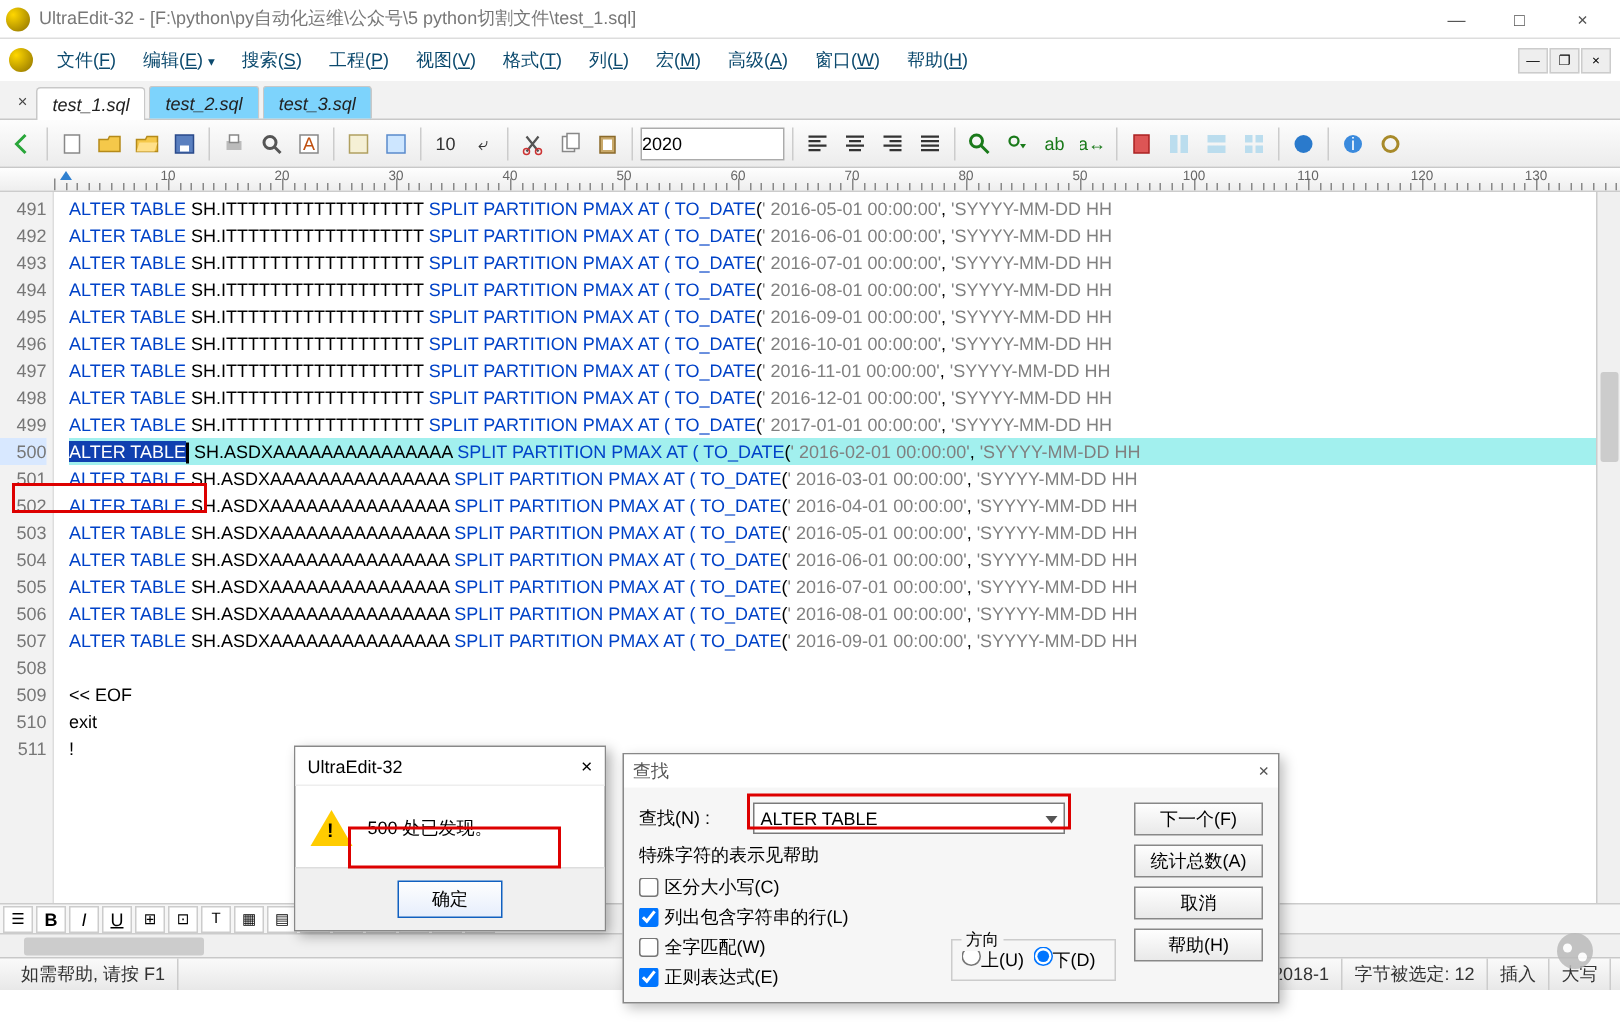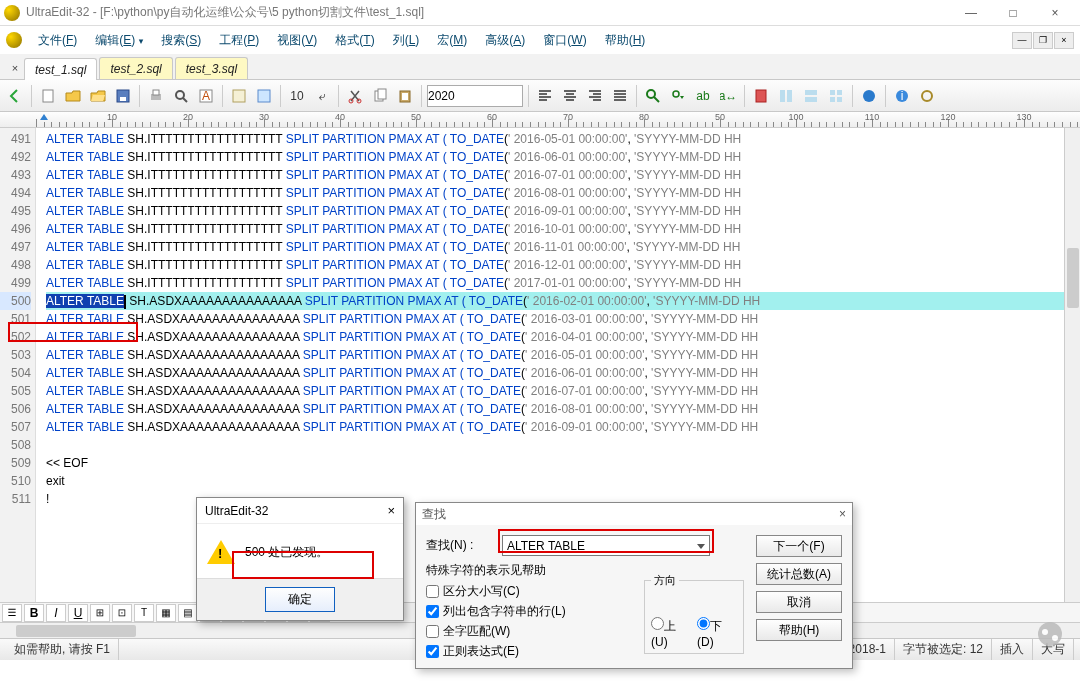--- a/index.html
+++ b/index.html
@@ -14,21 +14,21 @@
 .menubar .app-icon2 { width: 16px; height: 16px; background: radial-gradient(circle at 30% 30%, #ffd700, #8b6f00); border-radius: 50%; margin-right: 6px; }
 .menubar .menu-item { padding: 4px 8px; color: #0c4a6e; }
 .menubar .menu-item u { text-decoration: underline; }
 .mini-btns { margin-left: auto; display: flex; gap: 1px; }
 .mini-btns .mb { width: 20px; height: 17px; background: #eee; border: 1px solid #ccc; display: flex; align-items: center; justify-content: center; font-size: 9px; }
 
 .tabbar { height: 26px; background: #f2f2f2; display: flex; align-items: flex-end; padding-left: 6px; border-bottom: 1px solid #c8c8c8; }
 .tabbar .lead-x { width: 18px; height: 22px; display: flex; align-items: center; justify-content: center; color: #444; font-size: 11px; }
 .tab { height: 22px; padding: 0 10px; background: #fff; border: 1px solid #c8c8c8; border-bottom: none; margin-right: 2px; display: flex; align-items: center; color: #222; border-radius: 3px 3px 0 0; font-style: italic; }
 .tab.active { background: #fff; position: relative; top: 1px; }
-.tab:not(.active) { background: #fef9c3; }
+.tab:not(.active) { background: #7dd3fc; }
 
 .toolbar { height: 32px; background: linear-gradient(#fdfdfd, #ececec); border-bottom: 1px solid #c8c8c8; display: flex; align-items: center; padding: 0 4px; gap: 3px; }
 .tbtn { width: 22px; height: 22px; display: flex; align-items: center; justify-content: center; border: 1px solid transparent; }
 .tbtn svg { width: 16px; height: 16px; }
 .tsep { width: 1px; height: 22px; background: #ccc; margin: 0 2px; }
 .tselect { height: 22px; width: 96px; border: 1px solid #ababab; font-size: 12px; background: #fff; }
 
 .ruler { height: 16px; background: linear-gradient(#fefefe,#eee); border-bottom: 1px solid #ccc; position: relative; overflow: hidden; }
 .ruler .ticks { position: absolute; top: 0; left: 36px; right: 0; height: 100%; }
 .ruler .tick { position: absolute; bottom: 0; width: 1px; height: 5px; background: #888; }
@@ -75,23 +75,23 @@
 .findbox .fb-title { height: 22px; display: flex; align-items: center; padding: 0 6px; background: #fff; color: #555; }
 .findbox .fb-title .fb-x { margin-left: auto; font-size: 12px; }
 .findbox .fb-body { padding: 10px 10px 8px 10px; }
 .fb-row { display: flex; align-items: center; gap: 6px; margin-bottom: 6px; }
 .fb-row label { width: 70px; }
 .fb-combo { width: 208px; height: 21px; border: 1px solid #7a7a7a; background: #fff; padding: 0 18px 0 4px; font-family: "Courier New", monospace; position: relative; display: flex; align-items: center; }
 .fb-combo::after { content: ""; position: absolute; right: 4px; top: 8px; border-left: 4px solid transparent; border-right: 4px solid transparent; border-top: 5px solid #555; }
 .fb-btn { width: 86px; height: 22px; border: 1px solid #888; background: linear-gradient(#fefefe,#e9e9e9); display: flex; align-items: center; justify-content: center; }
 .fb-checks { display: flex; flex-direction: column; gap: 3px; margin-top: 4px; }
 .fb-checks label { display: flex; align-items: center; gap: 4px; }
-.fb-radio-group { border: 1px solid #ccc; padding: 4px 6px; position: absolute; right: 108px; bottom: 14px; width: 100px; background: #f6f6f6; }
+.fb-radio-group { border: 1px solid #ccc; padding: 4px 6px; position: absolute; right: 108px; bottom: 14px; width: 110px; background: #f6f6f6; }
 .fb-radio-group .lg { position: absolute; top: -8px; left: 6px; background: #f6f6f6; padding: 0 3px; font-size: 11px; }
-.fb-radio-row { display: flex; gap: 6px; align-items: center; margin-top: 32px; }
+.fb-radio-row { display: flex; gap: 6px; align-items: center; }
 .fb-right-col { position: absolute; right: 10px; top: 32px; display: flex; flex-direction: column; gap: 6px; }
 .find-hl { position: absolute; left: 498px; top: 529px; width: 216px; height: 24px; border: 2px solid #d00; z-index: 26; pointer-events: none; }
 
 .watermark { position: absolute; right: 18px; bottom: 40px; z-index: 40; display: flex; align-items: center; gap: 8px; opacity: 0.85; pointer-events: none; }
 .watermark .wm-badge { width: 24px; height: 24px; border-radius: 50%; background: #bbb; display: flex; align-items: center; justify-content: center; color: #fff; font-size: 10px; position: relative; }
 .watermark .wm-badge .dot { position: absolute; width: 6px; height: 6px; background: #fff; border-radius: 50%; }
 .watermark .wm-text { color: #9a9a9a; font-size: 20px; font-style: italic; font-weight: 500; letter-spacing: 1px; text-shadow: 0 0 3px #fff; }
 </style>
 </head>
 <body>

